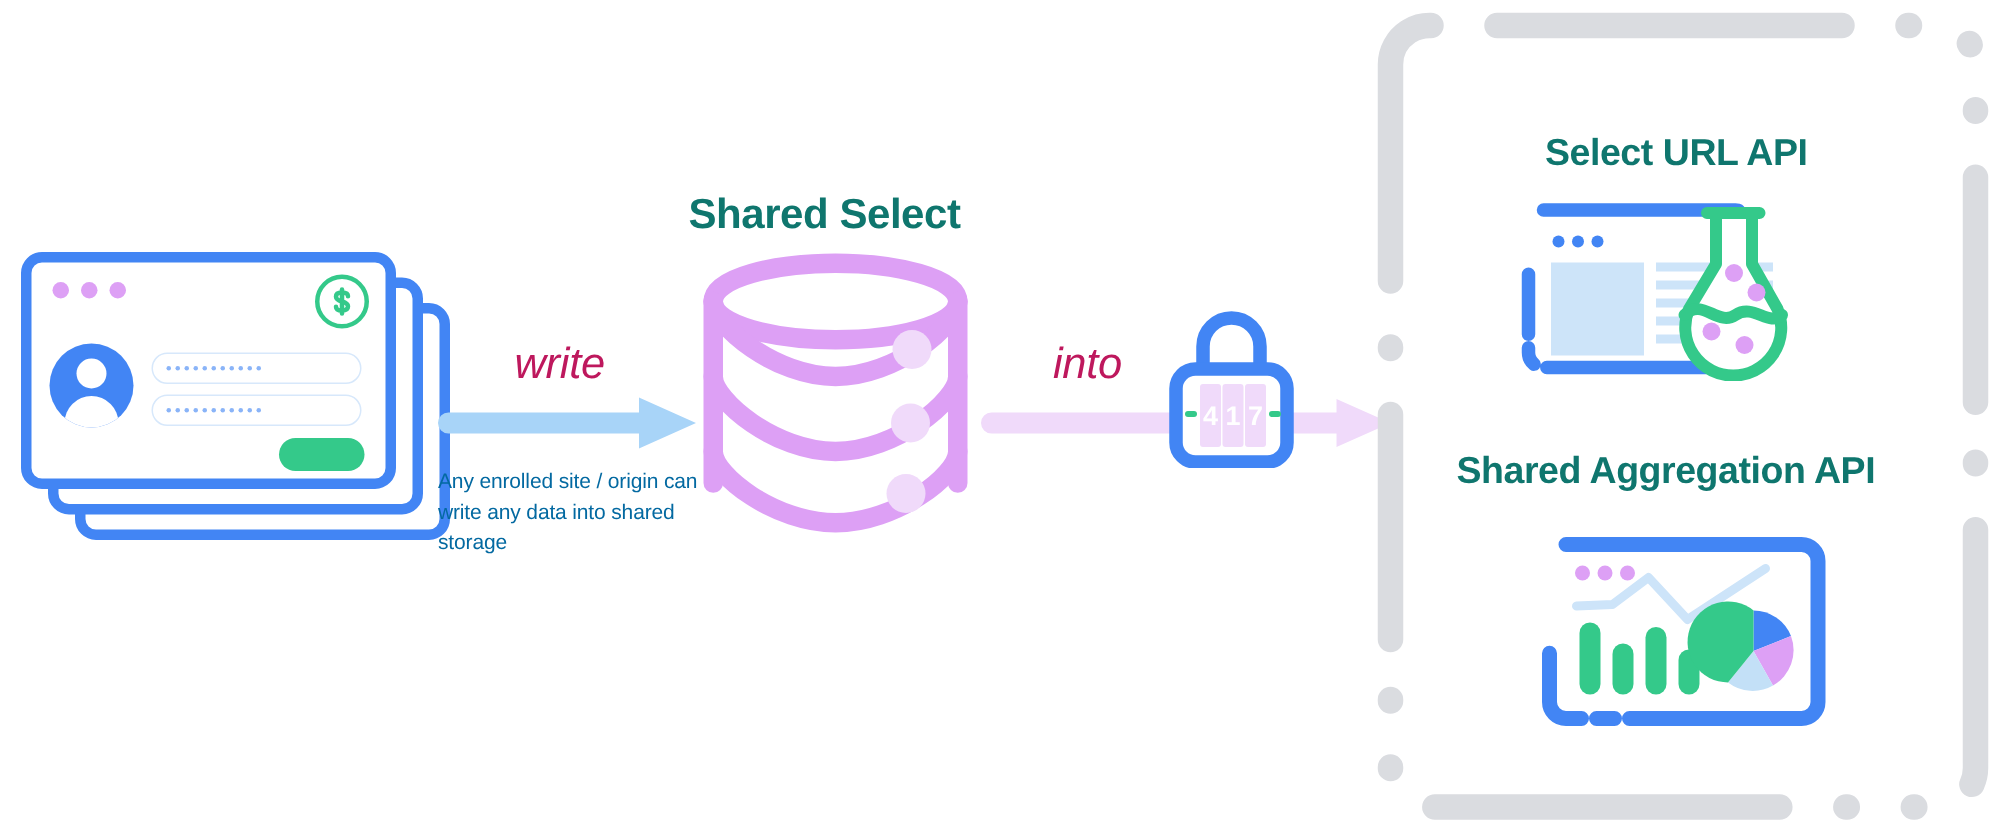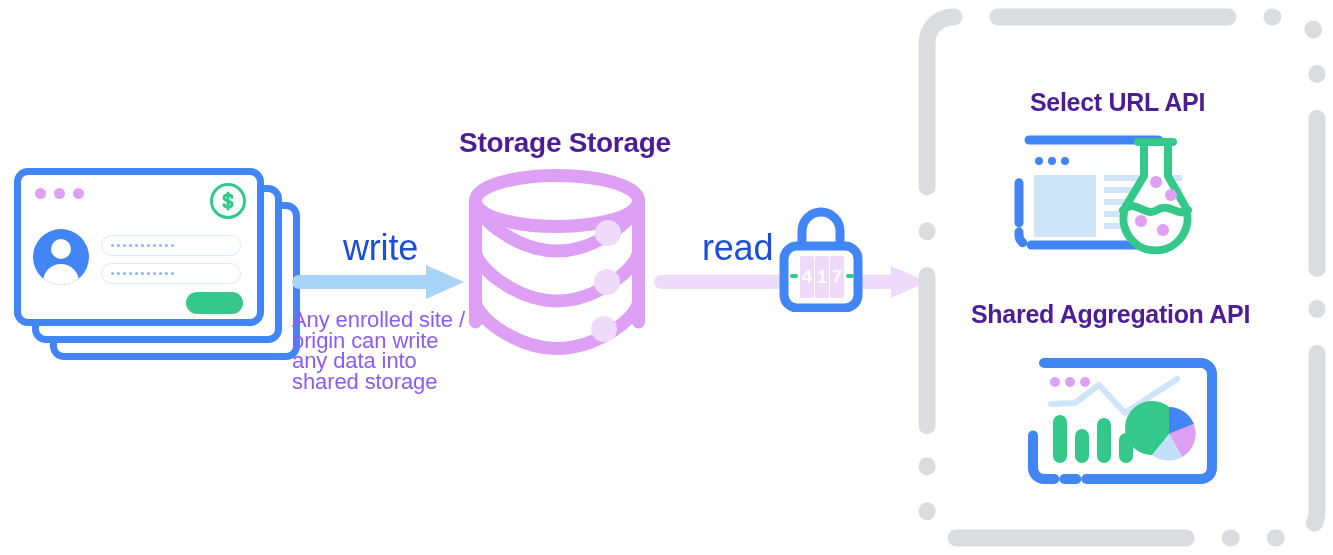--- a/index.html
+++ b/index.html
@@ -4,34 +4,35 @@
 <style>
   html,body{margin:0;padding:0;background:#fff;}
   body{width:1333px;height:555px;font-family:"Liberation Sans",sans-serif;overflow:hidden;}
   #stage{position:relative;width:1333px;height:555px;background:#ffffff;}
 
   .abs{position:absolute;}
 
   
   .h-title{
     font-weight:bold;
-    color:#4c1d95;
+    color:#0f766e;
     letter-spacing:-0.3px;
     white-space:nowrap;
   }
   .flow-label{
-    font-size:36px;
-    color:#1d4ed8;
+    font-size:29px;
+    color:#be185d;
     letter-spacing:-0.2px;
     white-space:nowrap;
+    font-style:italic;
   }
   .body-text{
-    font-size:22px;
+    font-size:14px;
     line-height:20.5px;
-    color:#8b5cf6;
+    color:#0369a1;
     letter-spacing:-0.1px;
   }
 
   
   #card-stack{left:14px;top:168px;width:286px;height:192px;}
   .card{
     position:absolute;
     border:7px solid #4285f4;
     border-radius:14px;
     background:#ffffff;
@@ -153,21 +154,21 @@
   <div id="write-label" class="abs flow-label">write</div>
 
   <div id="write-arrow" class="abs">
     <svg width="175" height="36" viewBox="0 0 175 36">
       <path d="M9 11 L136 11 L136 1 L174 18 L136 35 L136 25 L9 25 A7 7 0 0 1 9 11 Z" fill="#a8d4f8"></path>
     </svg>
   </div>
 
   <div id="write-text" class="abs body-text">Any enrolled site / origin can write any data into shared storage</div>
 
-  <div id="storage-title" class="abs h-title" style="font-size:28px;">Storage Storage</div>
+  <div id="storage-title" class="abs h-title" style="font-size:28px;">Shared Select</div>
 
   <div id="cylinder" class="abs">
     <svg width="178" height="188" viewBox="0 0 178 188">
       <g fill="none" stroke="#dda0f5" stroke-width="13" stroke-linecap="round">
 
         <path d="M89 7.5 C49 7.5 7.5 17 7.5 33 C7.5 49 49 58.5 89 58.5 C129 58.5 170.5 49 170.5 33 C170.5 17 129 7.5 89 7.5"></path>
 
         <path d="M7.5 33 C7.5 49 49 83 89 83 C129 83 170.5 49 170.5 33"></path>
 
         <path d="M7.5 83 C7.5 99 49 133 89 133 C129 133 170.5 99 170.5 83"></path>
@@ -176,21 +177,21 @@
 
         <path d="M7.5 33 L7.5 154"></path>
         <path d="M170.5 33 L170.5 154"></path>
       </g>
       <circle cx="140" cy="65" r="13" fill="#f0dafa"></circle>
       <circle cx="139" cy="114" r="13" fill="#f0dafa"></circle>
       <circle cx="136" cy="161" r="13" fill="#f0dafa"></circle>
     </svg>
   </div>
 
-  <div id="read-label" class="abs flow-label">read</div>
+  <div id="read-label" class="abs flow-label">into</div>
 
   <div id="read-arrow" class="abs">
     <svg width="275" height="34" viewBox="0 0 275 34">
       <path d="M8 10 L238 10 L238 1 L274 17 L238 33 L238 24 L8 24 A7 7 0 0 1 8 10 Z" fill="#f0dafa"></path>
     </svg>
   </div>
 
   <div id="lock" class="abs">
     <svg width="86" height="108" viewBox="0 0 86 108">
 

